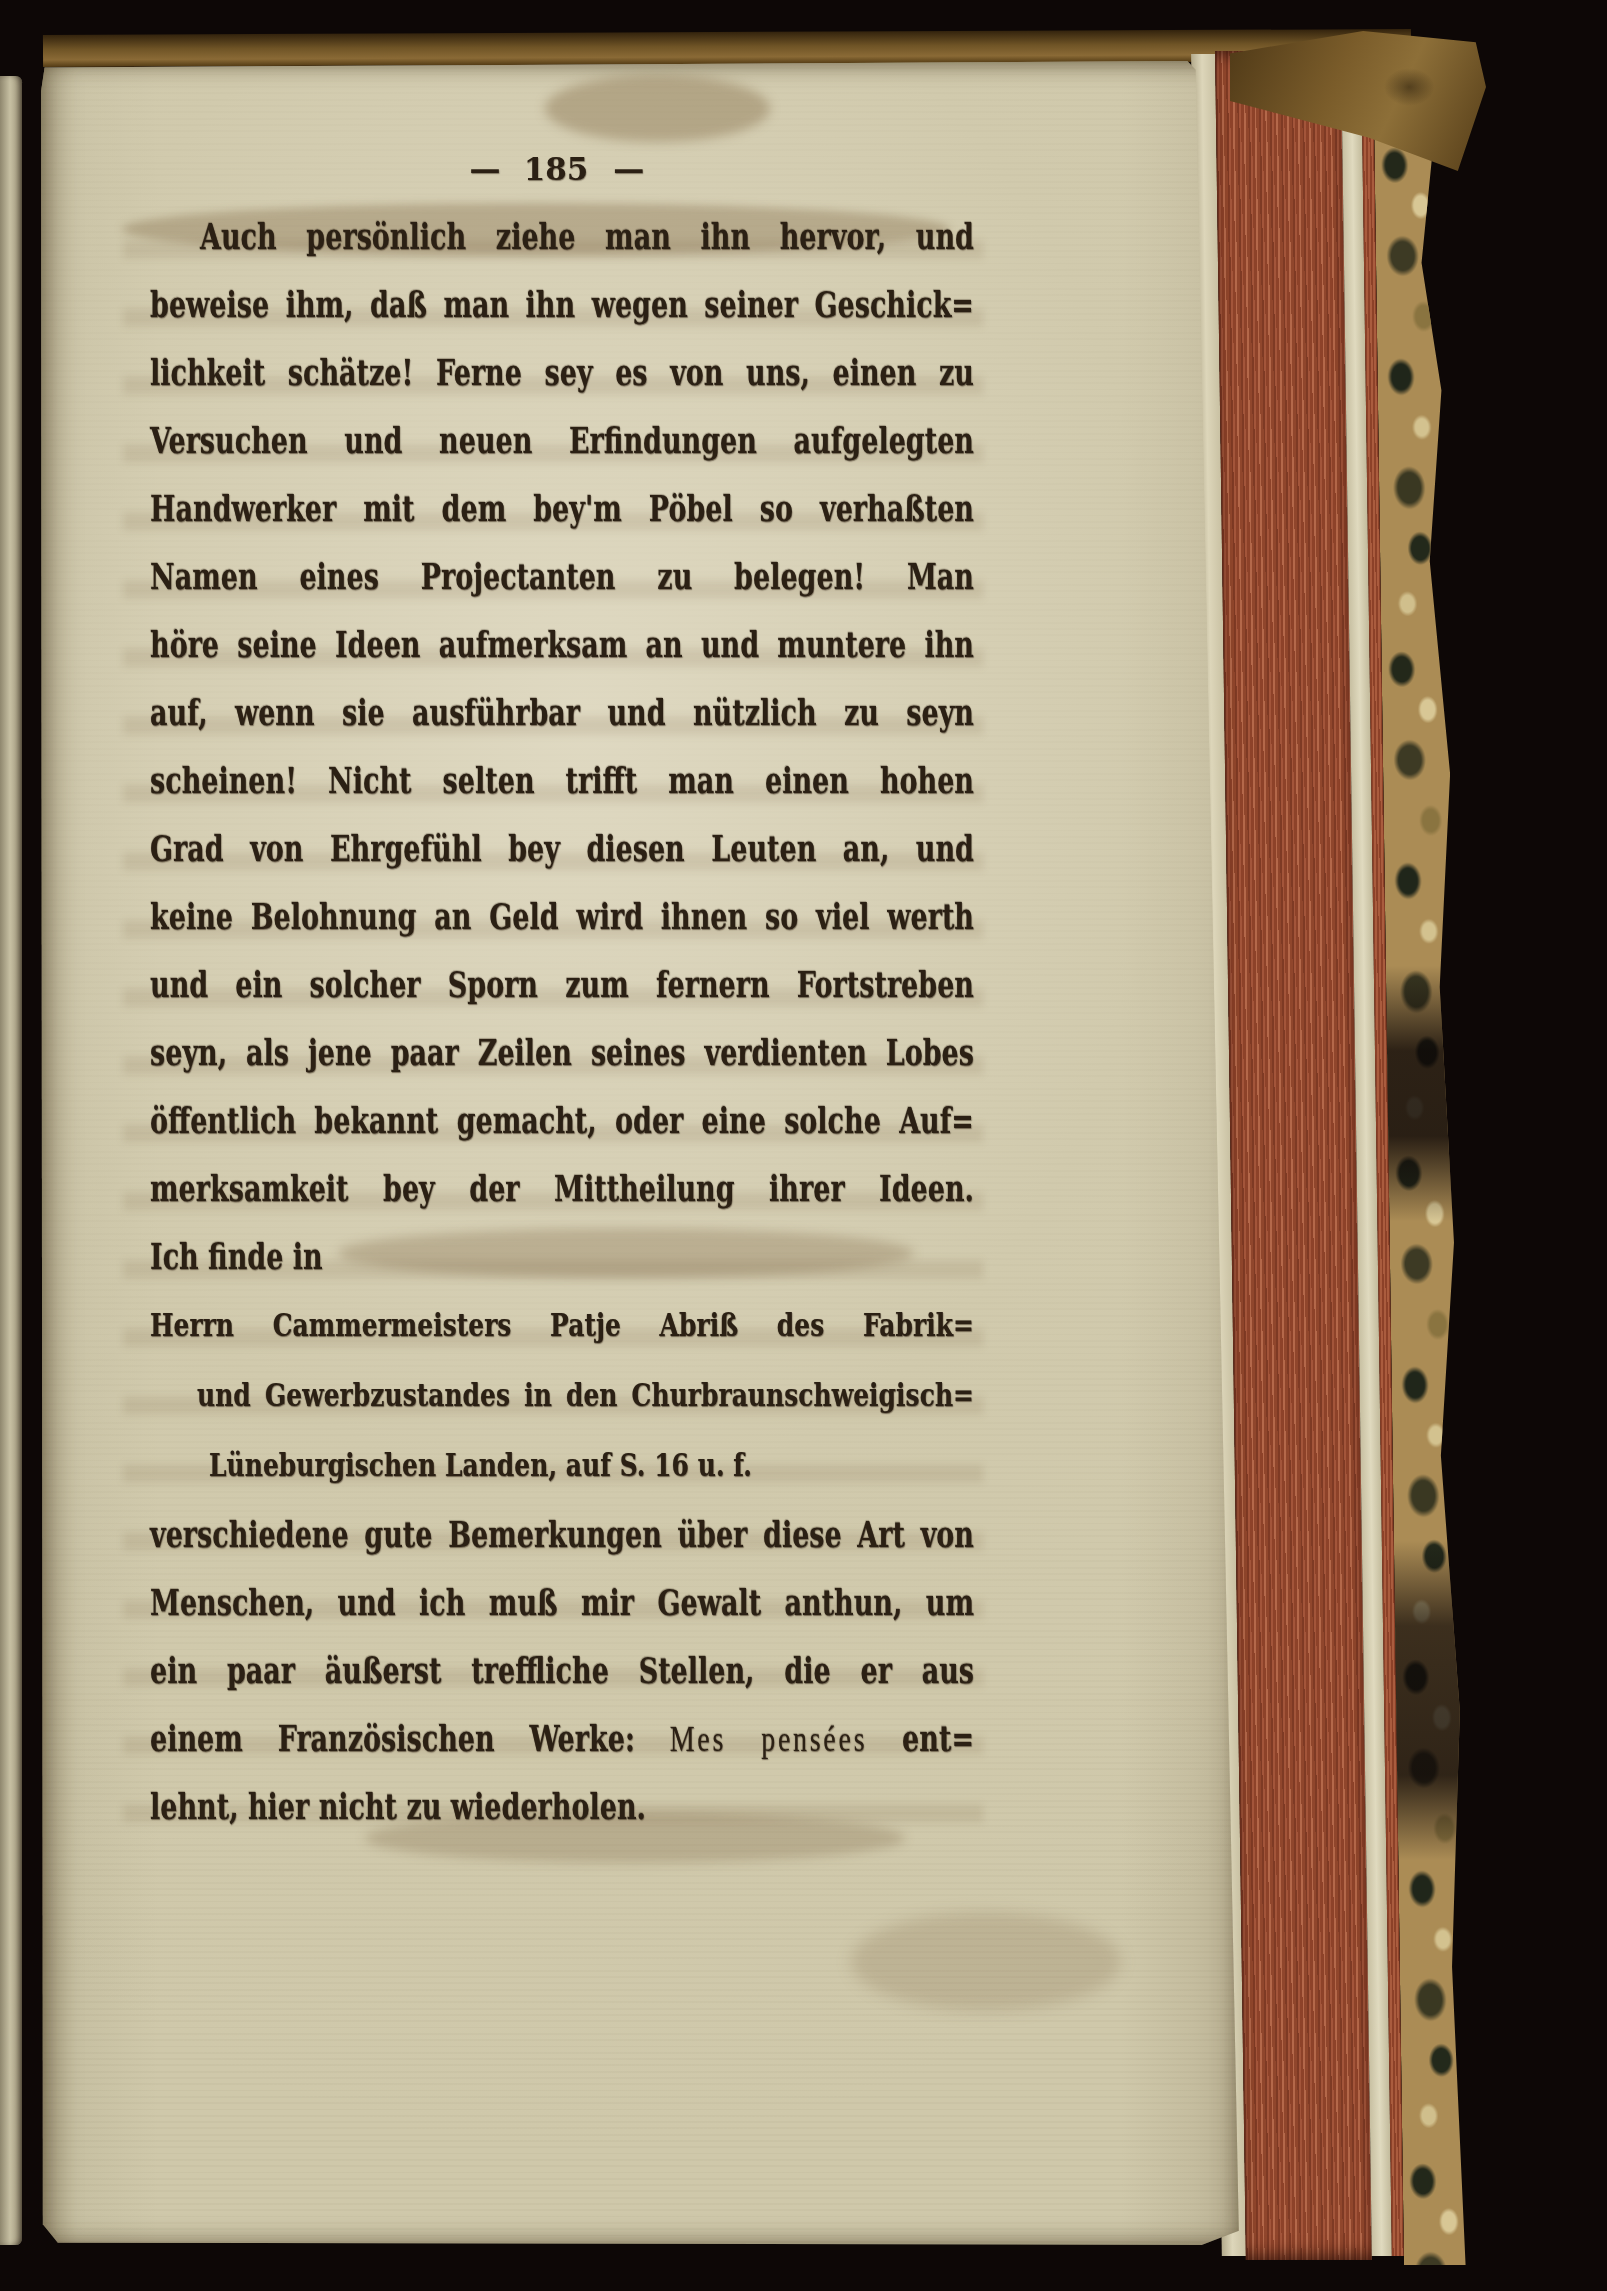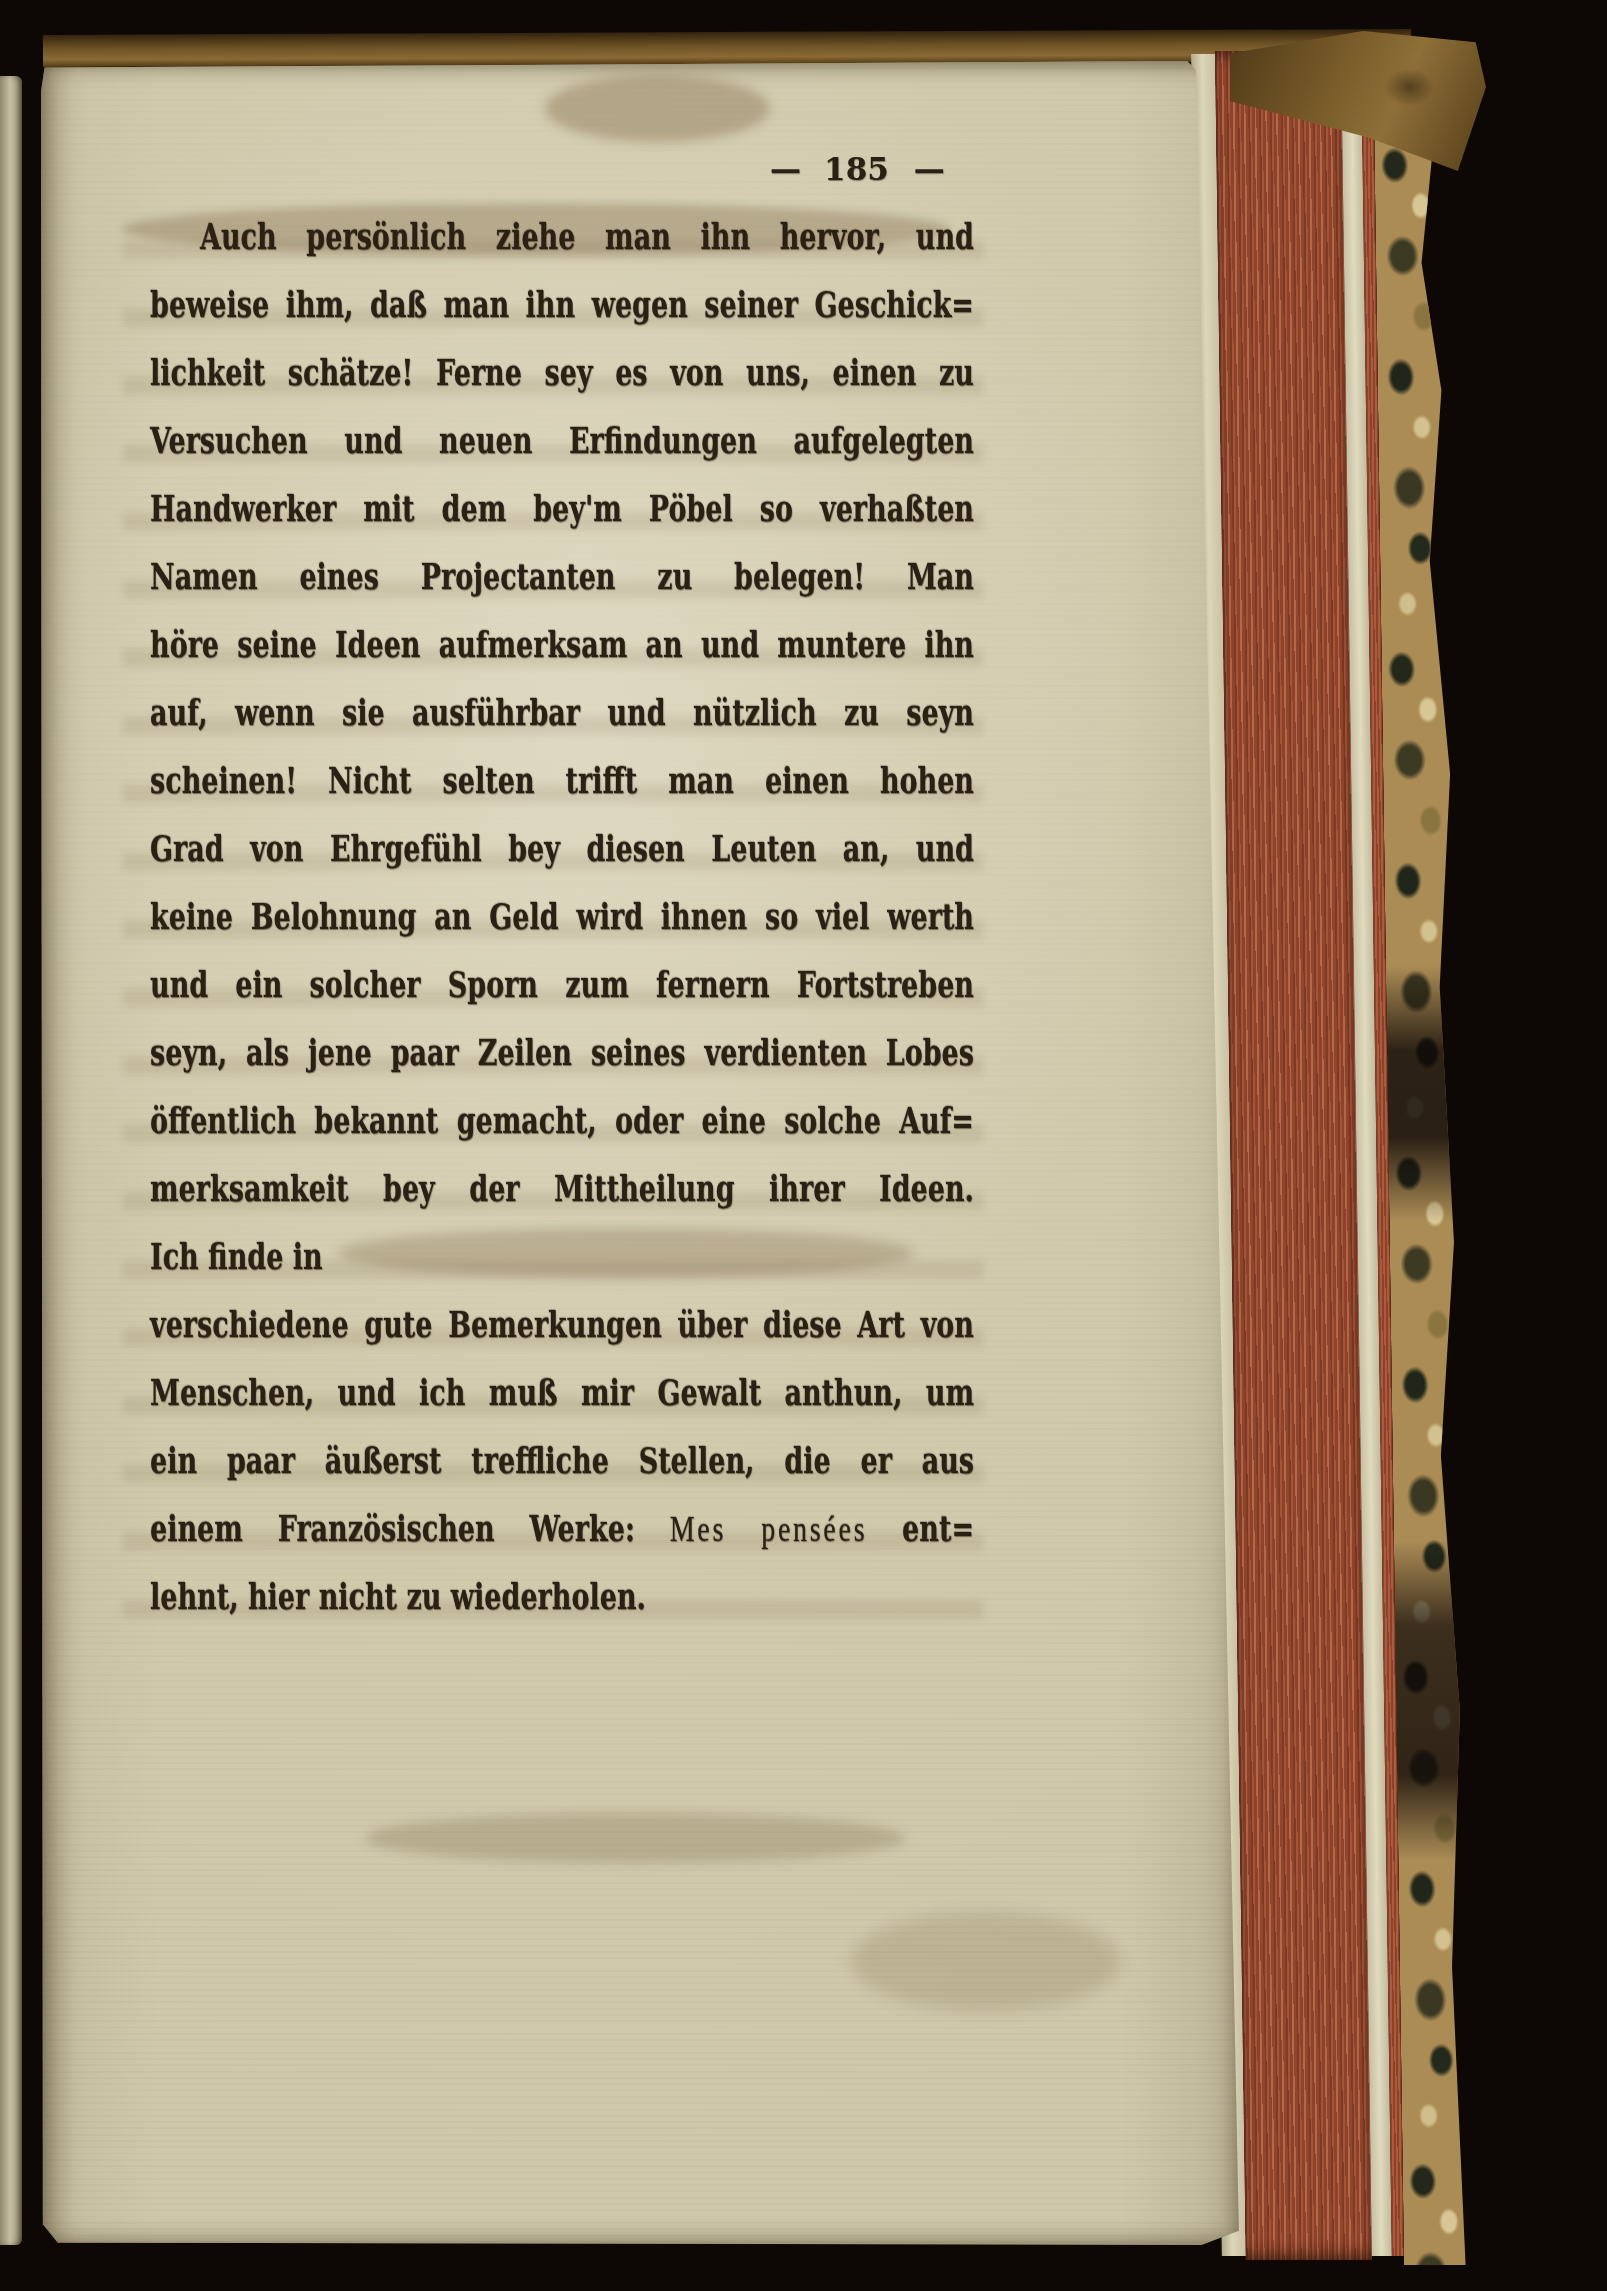--- a/index.html
+++ b/index.html
@@ -37,21 +37,21 @@
   
   .sm{position:absolute;filter:blur(5.4px);border-radius:50%;pointer-events:none;}
   .sm1{left:504px;top:14.4px;width:225px;height:67px;background:rgba(118,90,52,.34);}
   .sm2{left:81px;top:142px;width:828px;height:52px;background:rgba(112,86,50,.30);filter:blur(4.5px);}
   .sm3{left:297px;top:1167px;width:576px;height:50px;background:rgba(112,86,50,.26);}
   .sm4{left:324px;top:1752px;width:540px;height:50px;background:rgba(110,84,50,.24);}
   .sm5{left:810px;top:1851px;width:270px;height:99px;background:rgba(110,84,50,.18);filter:blur(7.2px);}
   
   .pagenum{
     position:absolute;left:103px;top:81px;width:824px;height:54px;line-height:54px;
-    text-align:right;color:#2b2014;font-size:31px;font-weight:bold;
+    text-align:center;color:#2b2014;font-size:31px;font-weight:bold;
     text-shadow:0.5px 0.8px 1.1px rgba(43,30,16,.5);
   }
   .pagenum .dash{margin:0 25px;letter-spacing:-1.8px;}
   
   .text-area{
     position:absolute;left:109px;top:142px;width:824px;
     color:#2b2014;font-weight:bold;font-size:27px;
     text-shadow:0.5px 0.8px 1px rgba(43,30,16,.55), -0.3px -0.2px 0.7px rgba(43,30,16,.3);
   }
   .text-area::before{ 
@@ -155,20 +155,25 @@
         <div class="tl j">scheinen! Nicht selten trifft man einen hohen</div>
         <div class="tl j">Grad von Ehrgefühl bey diesen Leuten an, und</div>
         <div class="tl j">keine Belohnung an Geld wird ihnen so viel werth</div>
         <div class="tl j">und ein solcher Sporn zum fernern Fortstreben</div>
         <div class="tl j">seyn, als jene paar Zeilen seines verdienten Lobes</div>
         <div class="tl j">öffentlich bekannt gemacht, oder eine solche Auf=</div>
         <div class="tl j">merksamkeit bey der Mittheilung ihrer Ideen.</div>
         <div class="tl short">Ich finde in</div>
       </div>
 
+      <div class="quote">
+        <div class="tl j q1">Herrn Cammermeisters Patje Abriß des Fabrik=</div>
+        <div class="tl j q2">und Gewerbzustandes in den Churbraunschweigisch=</div>
+        <div class="tl short q3">Lüneburgischen Landen, auf S. 16 u. f.</div>
+      </div>
 
       <div class="para2">
         <div class="tl j">verschiedene gute Bemerkungen über diese Art von</div>
         <div class="tl j">Menschen, und ich muß mir Gewalt anthun, um</div>
         <div class="tl j">ein paar äußerst treffliche Stellen, die er aus</div>
         <div class="tl j"><span>einem Französischen Werke: </span><span class="roman">Mes pensées</span><span> ent=</span></div>
         <div class="tl short">lehnt, hier nicht zu wiederholen.</div>
       </div>
 
 

